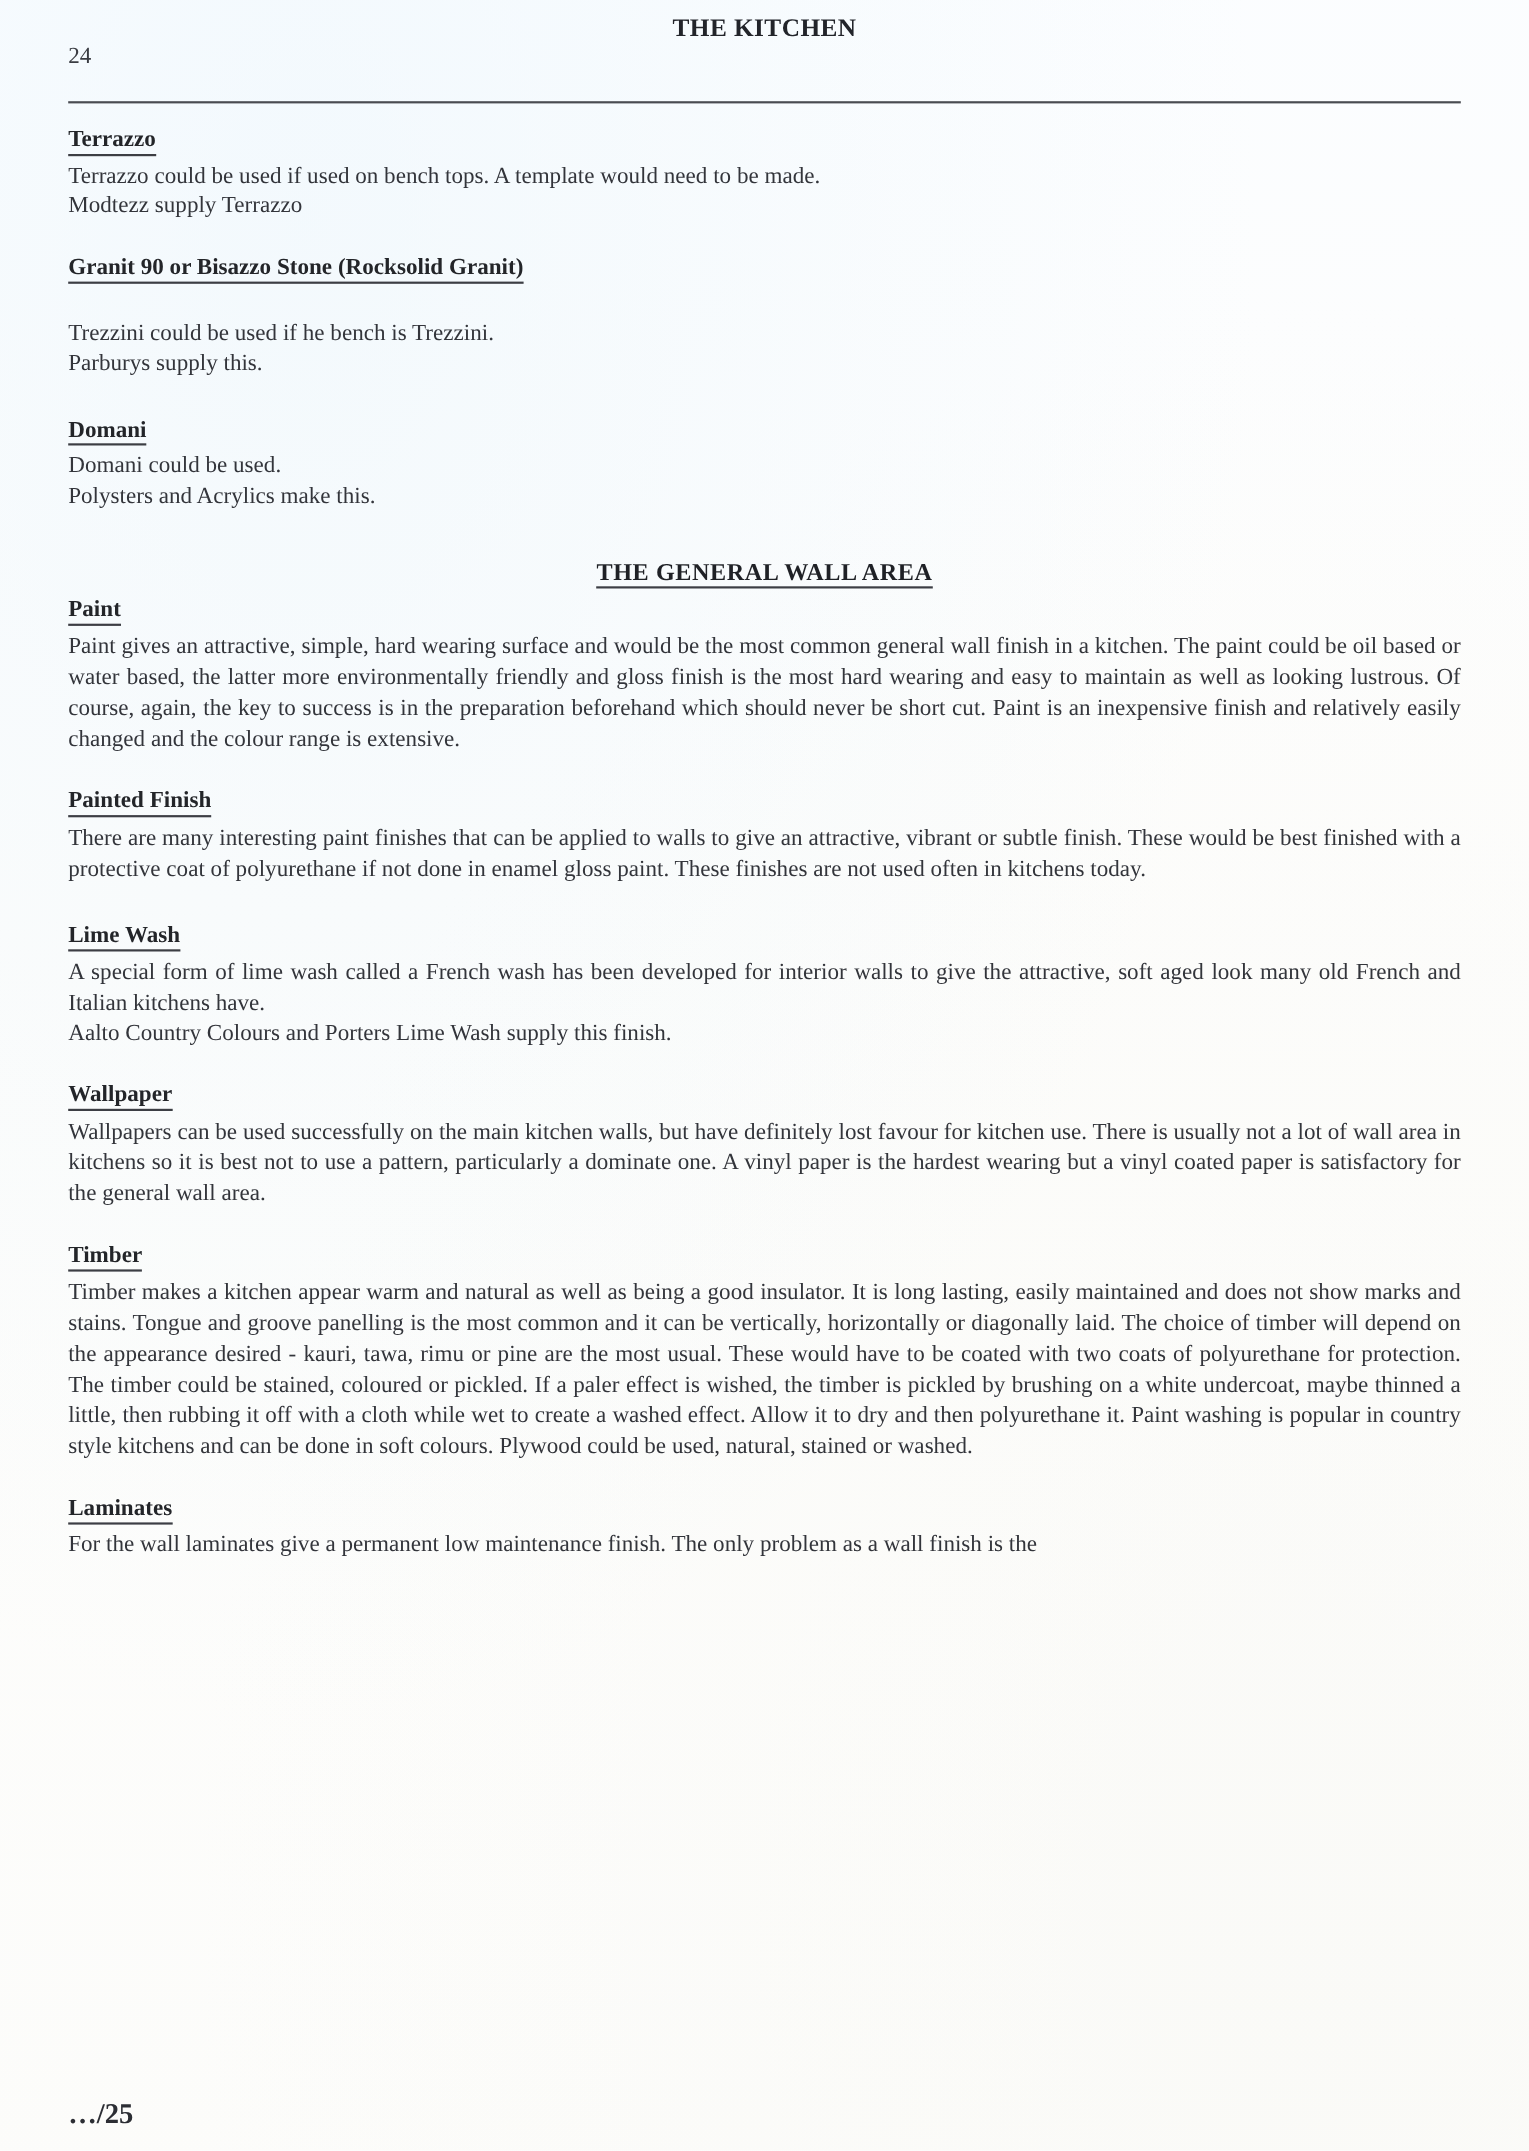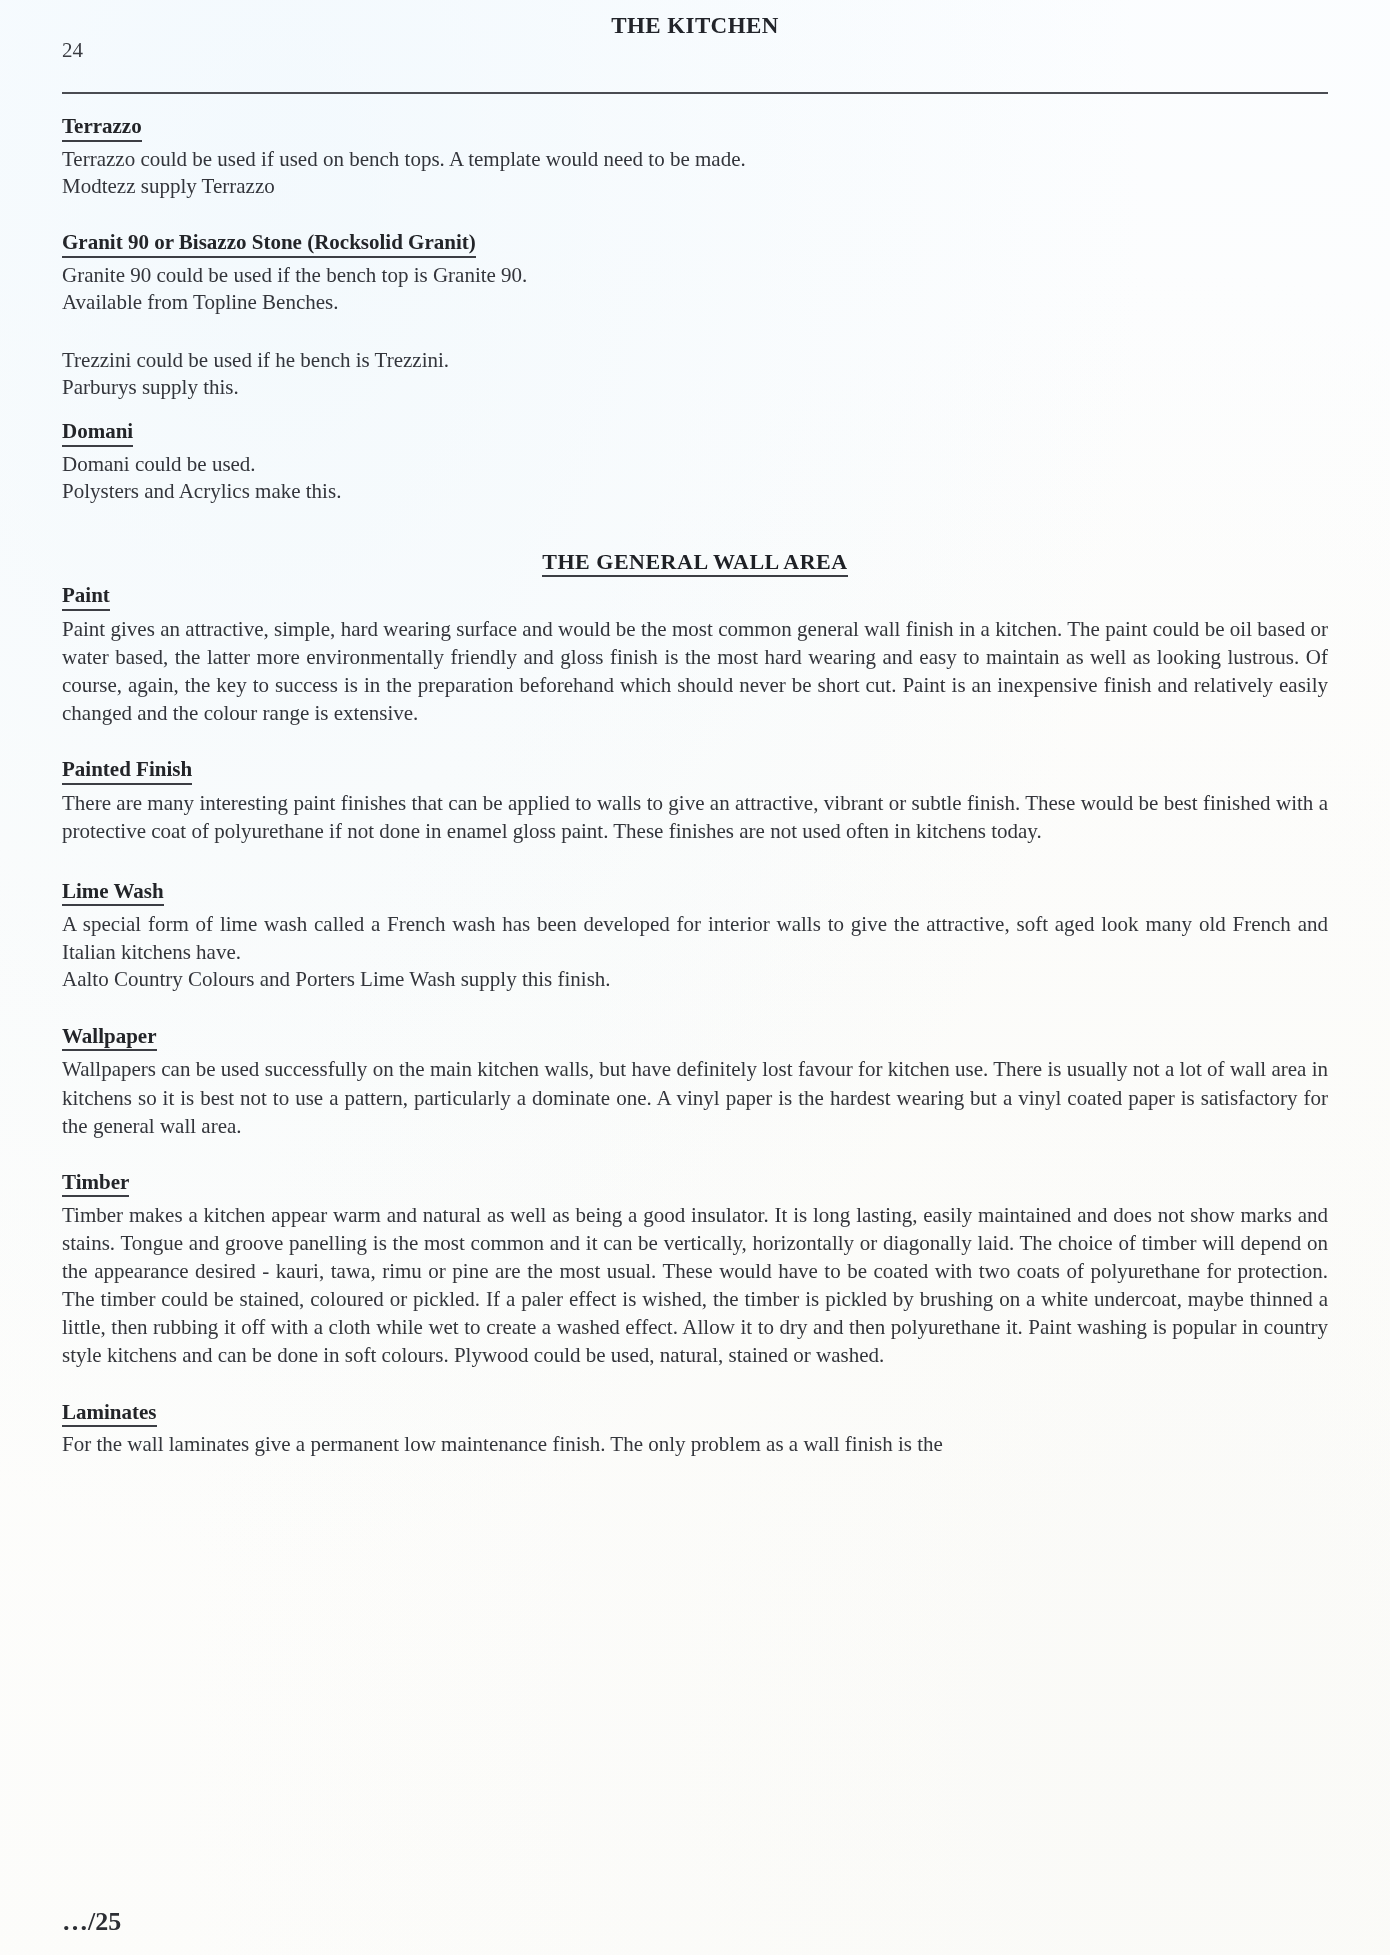--- a/index.html
+++ b/index.html
@@ -133,21 +133,21 @@
     bottom: 18px;
     font-size: 26px;
     font-weight: bold;
     color: #2c2e34;
   }
 
   
   .sec-terrazzo { margin-top: 20px; }
   .sec-granit   { margin-top: 30px; }
   .sec-trezzini { margin-top: 30px; }
-  .sec-domani   { margin-top: 18px; }
+  .sec-domani   { margin-top: 34px; }
   .sec-paint    { margin-top: 6px; }
   .sec-painted-finish { margin-top: 30px; }
   .sec-lime-wash{ margin-top: 34px; }
   .sec-wallpaper{ margin-top: 30px; }
   .sec-timber   { margin-top: 30px; }
   .sec-laminates{ margin-top: 30px; }
 </style>
 </head>
 <body>
 
@@ -169,24 +169,20 @@
       <div class="lines">
         <div class="line">Terrazzo could be used if used on bench tops. A template would need to be made.</div>
         <div class="line">Modtezz supply Terrazzo</div>
       </div>
     </div>
 
     <div class="section sec-granit">
       <div class="heading-wrap">
         <h2 class="heading">Granit 90 or Bisazzo Stone (Rocksolid Granit)</h2>
       </div>
-      <div class="lines">
-        <div class="line">Granite 90 could be used if the bench top is Granite 90.</div>
-        <div class="line">Available from Topline Benches.</div>
-      </div>
     </div>
 
     <div class="section sec-trezzini">
       <div class="lines">
         <div class="line">Trezzini could be used if he bench is Trezzini.</div>
         <div class="line">Parburys supply this.</div>
       </div>
     </div>
 
     <div class="section sec-domani">

